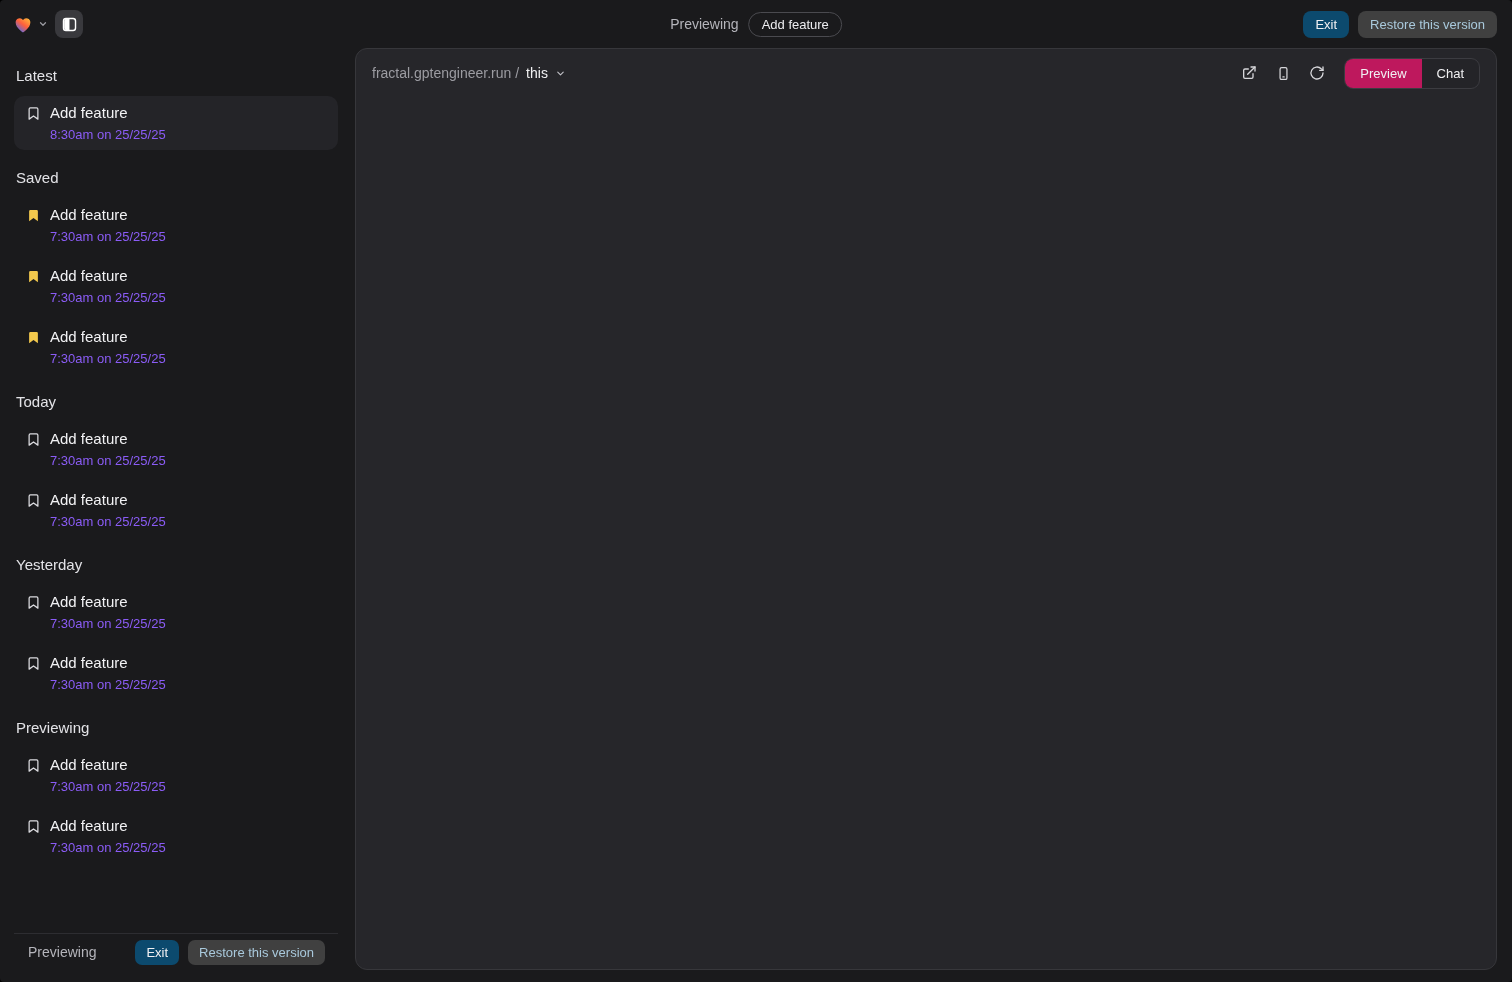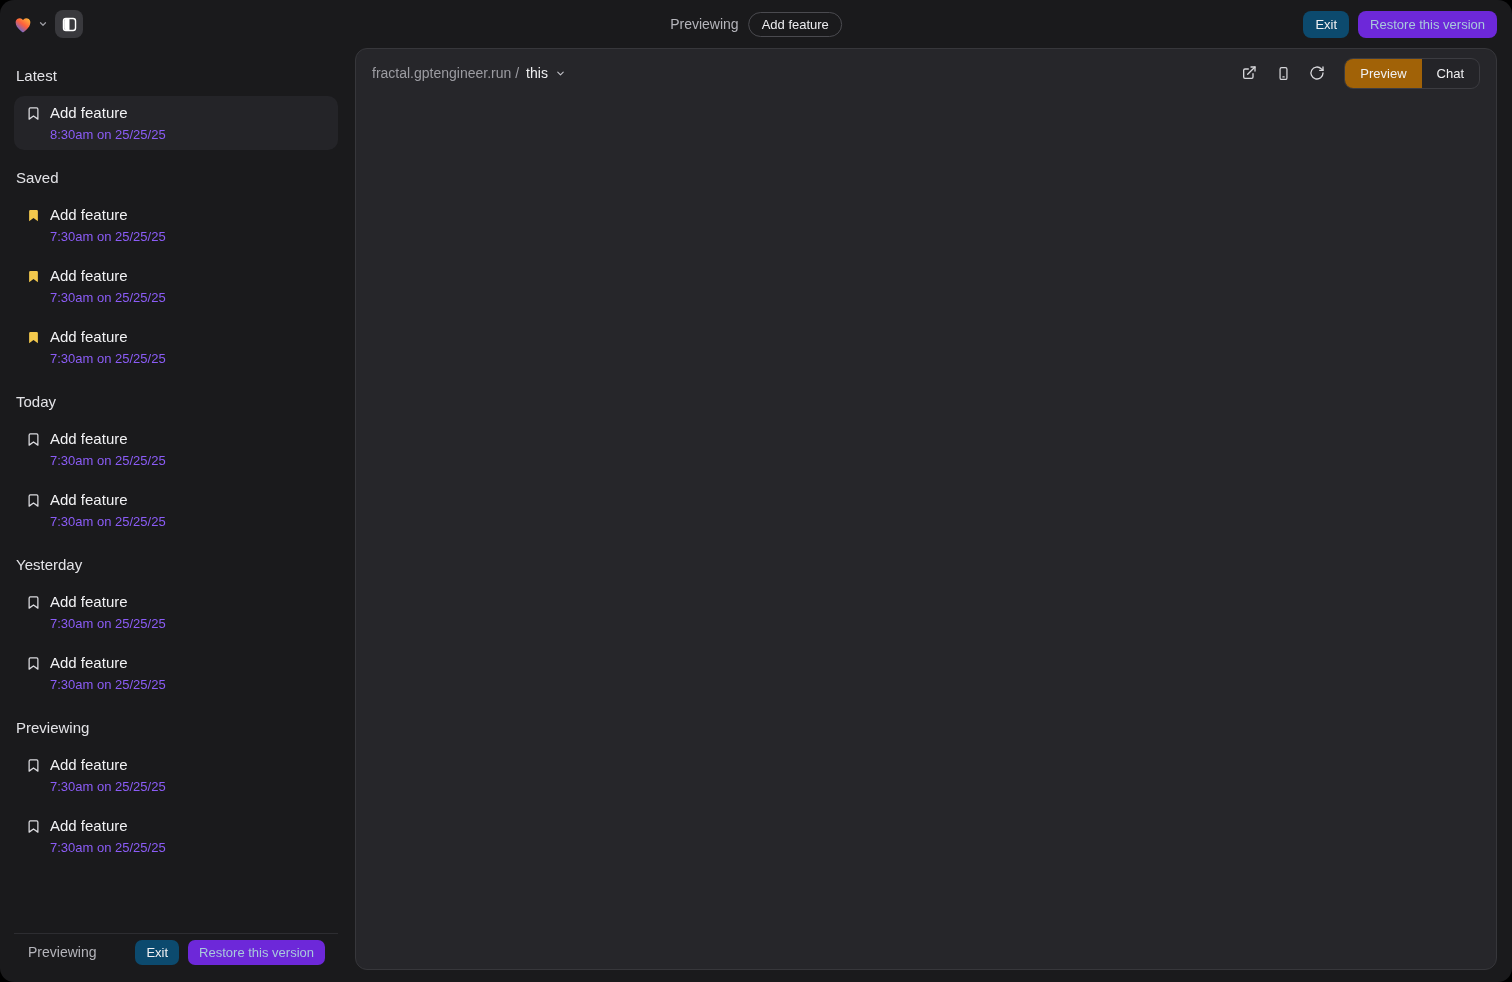--- a/index.html
+++ b/index.html
@@ -1,32 +1,32 @@
 <!DOCTYPE html>
 <html><head>
 <meta charset="utf-8">
 <style>
   * { margin:0; padding:0; box-sizing:border-box; }
   html,body { width:1512px; height:982px; overflow:hidden; background:#000; }
   body { font-family:"Liberation Sans", sans-serif; -webkit-font-smoothing:antialiased; }
 
-  .window { position:absolute; inset:0; background:#1a1a1c; border-radius:14px; overflow:hidden; }
+  .window { position:absolute; inset:0; background:#1a1a1c; border-radius:4px; overflow:hidden; }
 
   
   .topbar { position:absolute; top:0; left:0; right:0; height:48px; }
   .topbar-left { position:absolute; left:12px; top:0; height:48px; display:flex; align-items:center; gap:7px; }
   .logo-wrap { display:flex; align-items:center; gap:4px; cursor:pointer; }
   .toggle-btn { width:28px; height:28px; background:#39393d; border-radius:8px; display:flex; align-items:center; justify-content:center; cursor:pointer; }
   .topbar-center { position:absolute; left:50%; top:0; height:48px; transform:translateX(-50%); display:flex; align-items:center; gap:10px; }
   .previewing-label { font-size:14px; color:#b5b5bb; }
   .version-badge { font-size:13px; font-weight:500; color:#ededf0; border:1px solid #4a4a4f; border-radius:999px; padding:4px 12px; white-space:nowrap; }
   .topbar-right { position:absolute; right:15px; top:0; height:48px; display:flex; align-items:center; gap:9px; }
   .btn { font-size:13px; font-weight:500; border:none; border-radius:8px; padding:6px 12px; cursor:pointer; font-family:inherit; white-space:nowrap; }
   .btn-exit { background:#0c4a6e; color:#f1f1f3; }
-  .btn-restore { background:#6d28d9; color:#a9c9dc; }
+  .btn-restore { background:#404040; color:#a9c9dc; }
 
   
   .sidebar { position:absolute; left:14px; width:324px; top:48px; bottom:12px; display:flex; flex-direction:column; }
   .tabbar { height:31px; margin:2px 2px 0 2px; background:#36363a; border-radius:9px; display:flex; padding:2px; flex:none; }
   .tab { flex:1; display:flex; align-items:center; justify-content:center; font-size:13px; color:#dcdce0; border-radius:7px; cursor:pointer; }
   .tab.active { background:#4d4d52; color:#ffffff; font-weight:500; }
 
   .history-list { flex:1 1 auto; overflow:hidden; }
   .section-title { font-size:15px; line-height:16px; color:#e3e3e7; margin:20px 2px 12px 2px; }
   .history-item { display:flex; align-items:flex-start; gap:9px; padding:6px 12px; margin-bottom:7px; border-radius:10px; cursor:pointer; }
@@ -42,21 +42,21 @@
   
   .preview-panel { position:absolute; left:355px; right:15px; top:48px; bottom:12px; background:#26262a; border:1px solid #37373b; border-radius:12px; overflow:hidden; }
   .panel-header { height:48px; display:flex; align-items:center; padding:0 16px; }
   .breadcrumb { display:flex; align-items:center; gap:7px; font-size:14px; cursor:pointer; }
   .breadcrumb-base { color:#9c9ca2; }
   .breadcrumb-page { color:#f0f0f2; font-weight:500; }
   .panel-actions { margin-left:auto; display:flex; align-items:center; }
   .icon-btn { width:26px; height:26px; display:flex; align-items:center; justify-content:center; cursor:pointer; margin-left:8px; }
   .view-toggle { display:flex; background:#242428; border:1px solid #3c3c41; border-radius:9px; overflow:hidden; margin-left:14px; }
   .view-tab { padding:7px 15px; font-size:13px; font-weight:500; color:#f0f0f2; cursor:pointer; }
-  .view-tab.active { background:#a16207; }
+  .view-tab.active { background:#be185d; }
   .panel-body { position:absolute; top:48px; bottom:0; left:0; right:0; }
 </style>
 </head>
 <body>
 
 <div class="window">
 
   <div class="topbar">
     <div class="topbar-left">
       <div class="logo-wrap">

